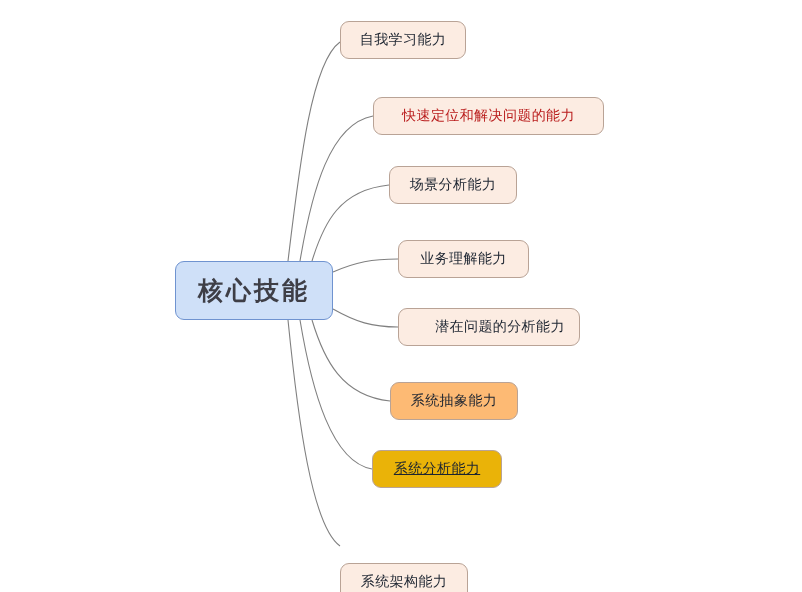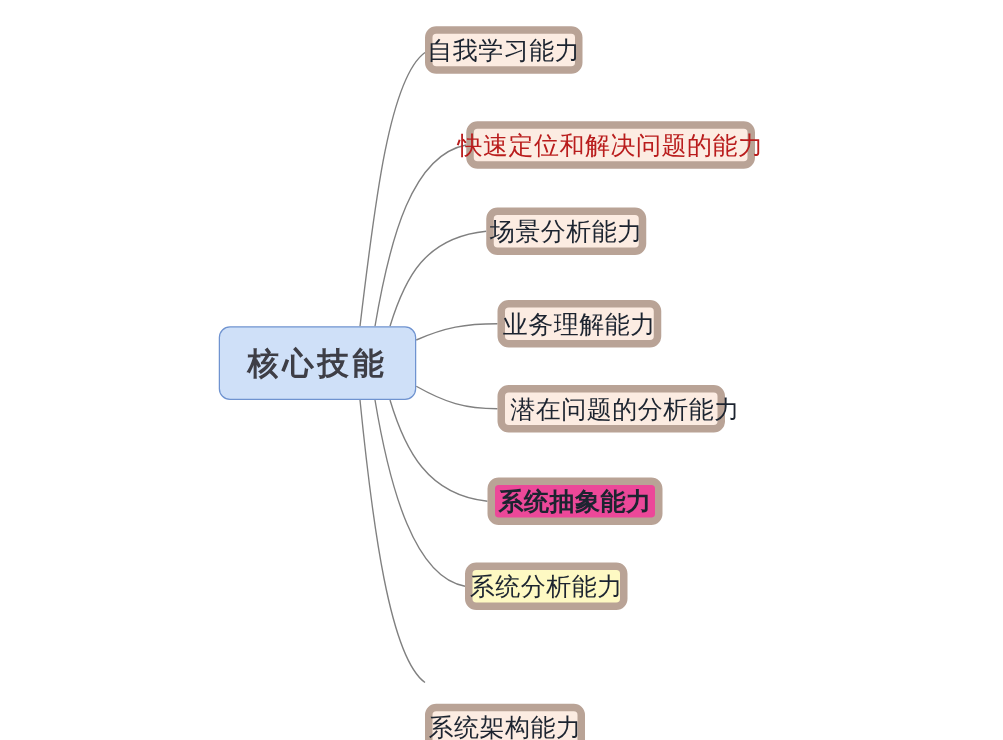--- a/index.html
+++ b/index.html
@@ -30,24 +30,24 @@
   .node {
     position: absolute;
     box-sizing: border-box;
     display: flex;
     align-items: center;
     justify-content: center;
     white-space: nowrap;
   }
   .node-leaf {
     background: #fcece2;
-    border: 6px solid #4d7c0f;
+    border: 1px solid #4d7c0f;
     border-radius: 9px;
     color: #1c2430;
-    font-size: 20px;
+    font-size: 14px;
     font-weight: 400;
     letter-spacing: 0.4px;
     padding: 0 14px;
   }
   .node-root {
     background: #cfe0f8;
     border: 1.6px solid #6f93d0;
     border-radius: 9px;
     color: #3e3e46;
     font-size: 25px;
@@ -85,24 +85,24 @@
       </div>
       <div class="node node-leaf" style="left: 389px; top: 166px; width: 128px; height: 38px; background: rgb(252, 236, 226); border-color: rgb(185, 163, 150); color: rgb(28, 36, 48);">
         <span>场景分析能力</span>
       </div>
       <div class="node node-leaf" style="left: 398px; top: 240px; width: 131px; height: 38px; background: rgb(252, 236, 226); border-color: rgb(185, 163, 150); color: rgb(28, 36, 48); font-family: Liberation Serif, serif;">
         <span>业务理解能力</span>
       </div>
       <div class="node node-leaf" style="left: 398px; top: 308px; width: 182px; height: 38px; background: rgb(252, 236, 226); border-color: rgb(185, 163, 150); color: rgb(28, 36, 48); padding-left: 36px;">
         <span>潜在问题的分析能力</span>
       </div>
-      <div class="node node-leaf" style="left: 390px; top: 382px; width: 140px; height: 38px; background: #ec4899; border-color: rgb(185, 163, 150); color: rgb(28, 36, 48); font-weight: bold;">
+      <div class="node node-leaf" style="left: 390px; top: 382px; width: 128px; height: 38px; background: #fdba74; border-color: rgb(185, 163, 150); color: rgb(28, 36, 48);">
         <span>系统抽象能力</span>
       </div>
-      <div class="node node-leaf" style="left: 372px; top: 450px; width: 130px; height: 38px; background: #fef9c3; border-color: rgb(185, 163, 150); color: rgb(28, 36, 48);">
+      <div class="node node-leaf" style="left: 372px; top: 450px; width: 130px; height: 38px; background: #eab308; border-color: rgb(185, 163, 150); color: rgb(28, 36, 48); text-decoration: underline;">
         <span>系统分析能力</span>
       </div>
       <div class="node node-leaf" style="left: 340px; top: 527px; width: 128px; height: 38px; background: rgb(252, 236, 226); border-color: rgb(185, 163, 150); color: rgb(28, 36, 48); margin-top: 36px;">
         <span>系统架构能力</span>
       </div>
     </div>
 
 </div>
 
 </body></html>

